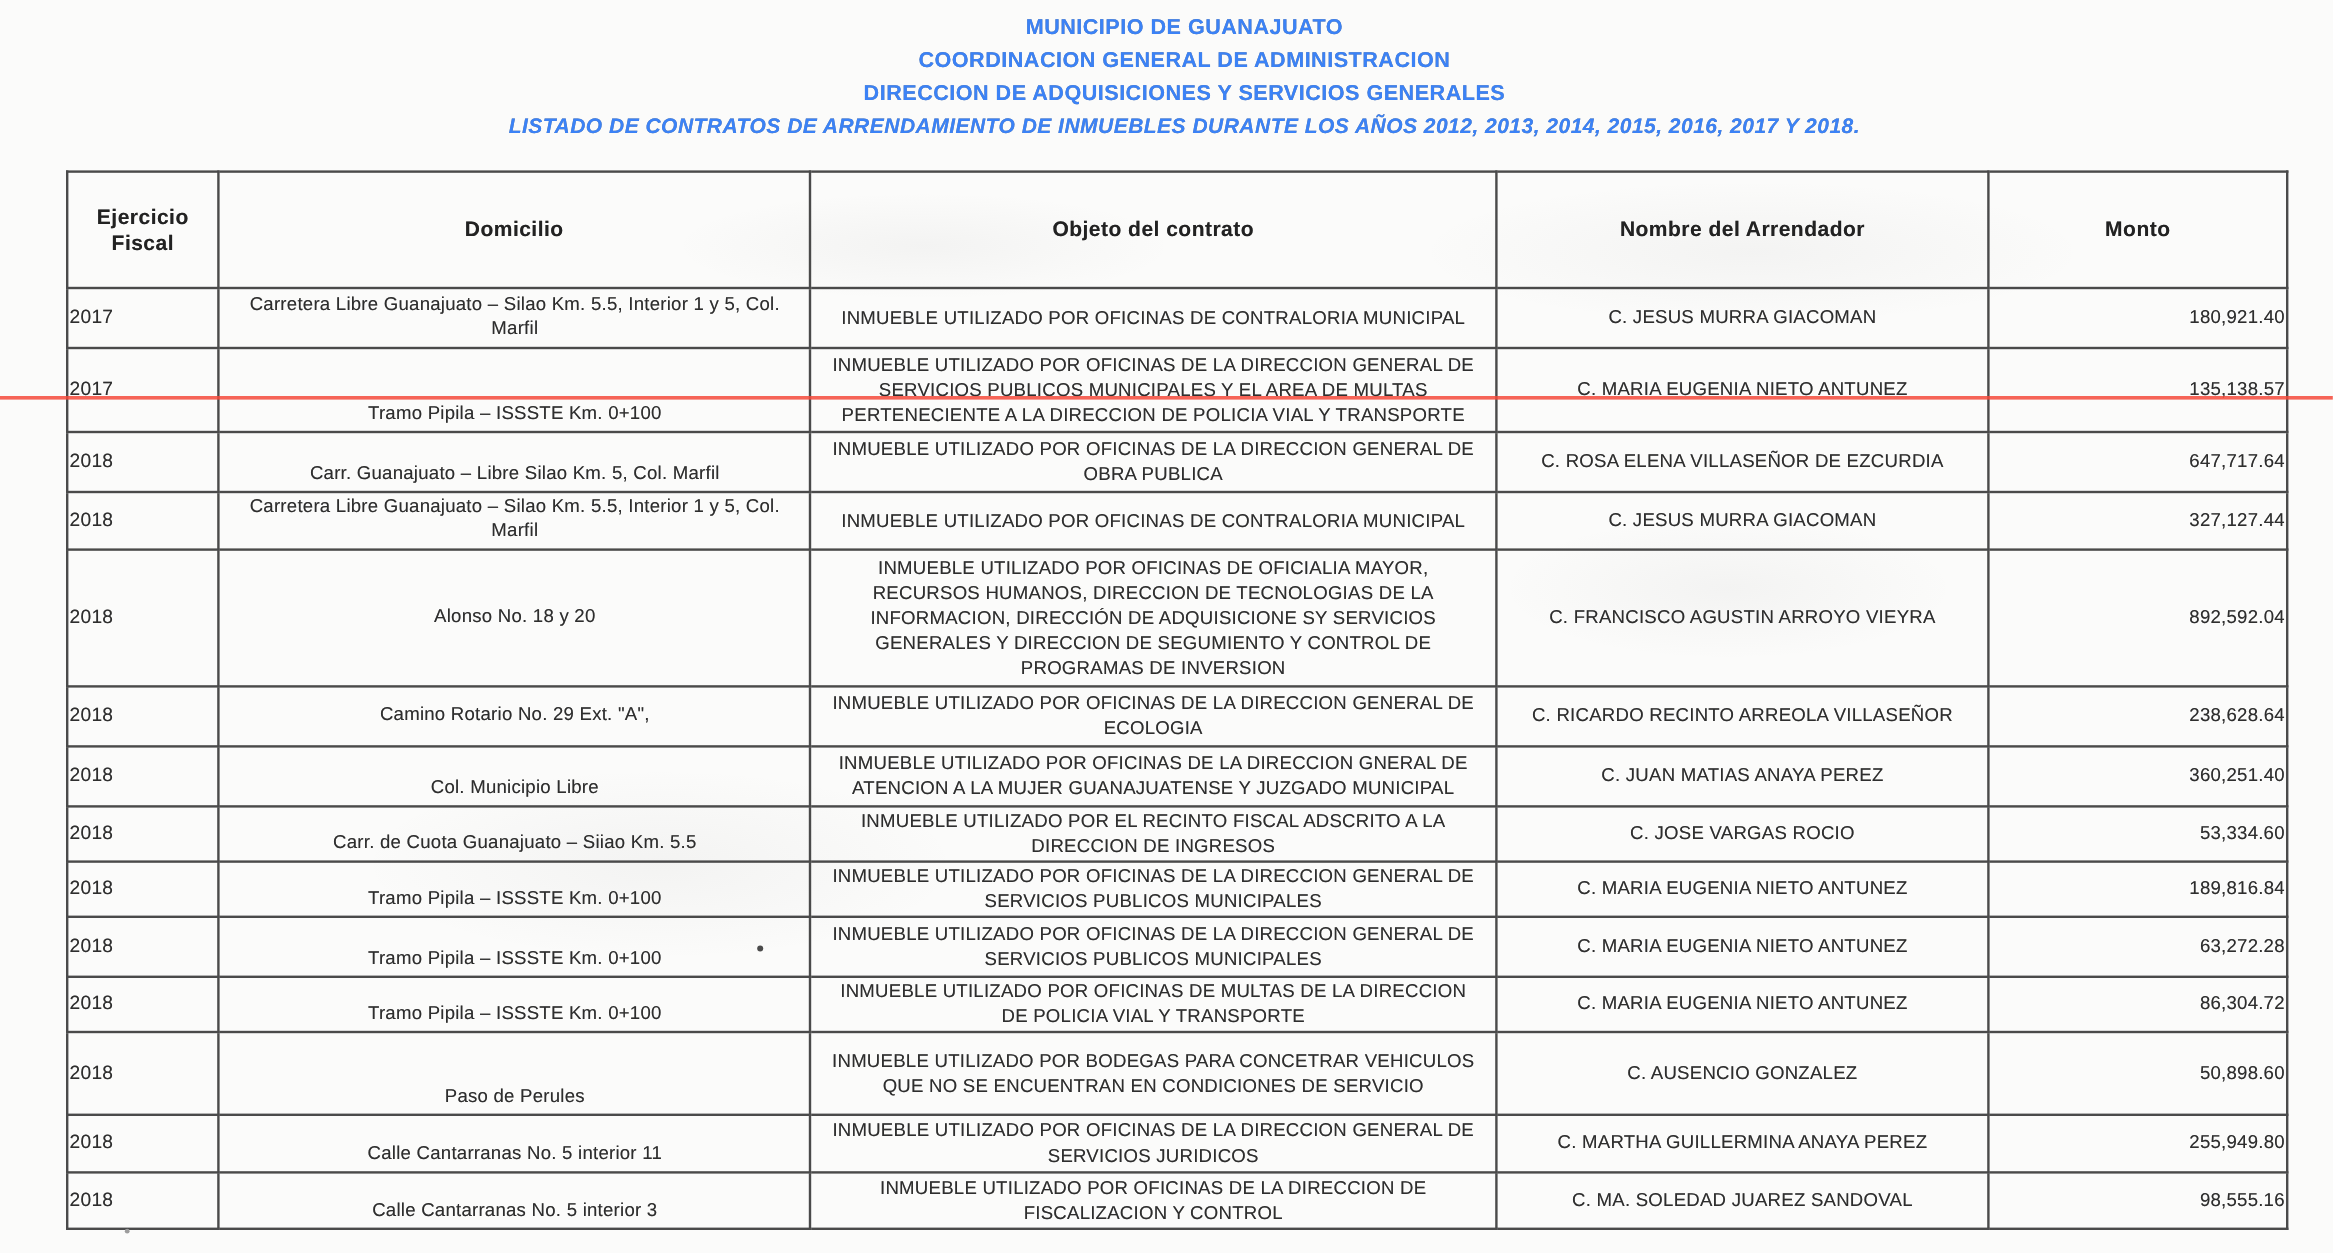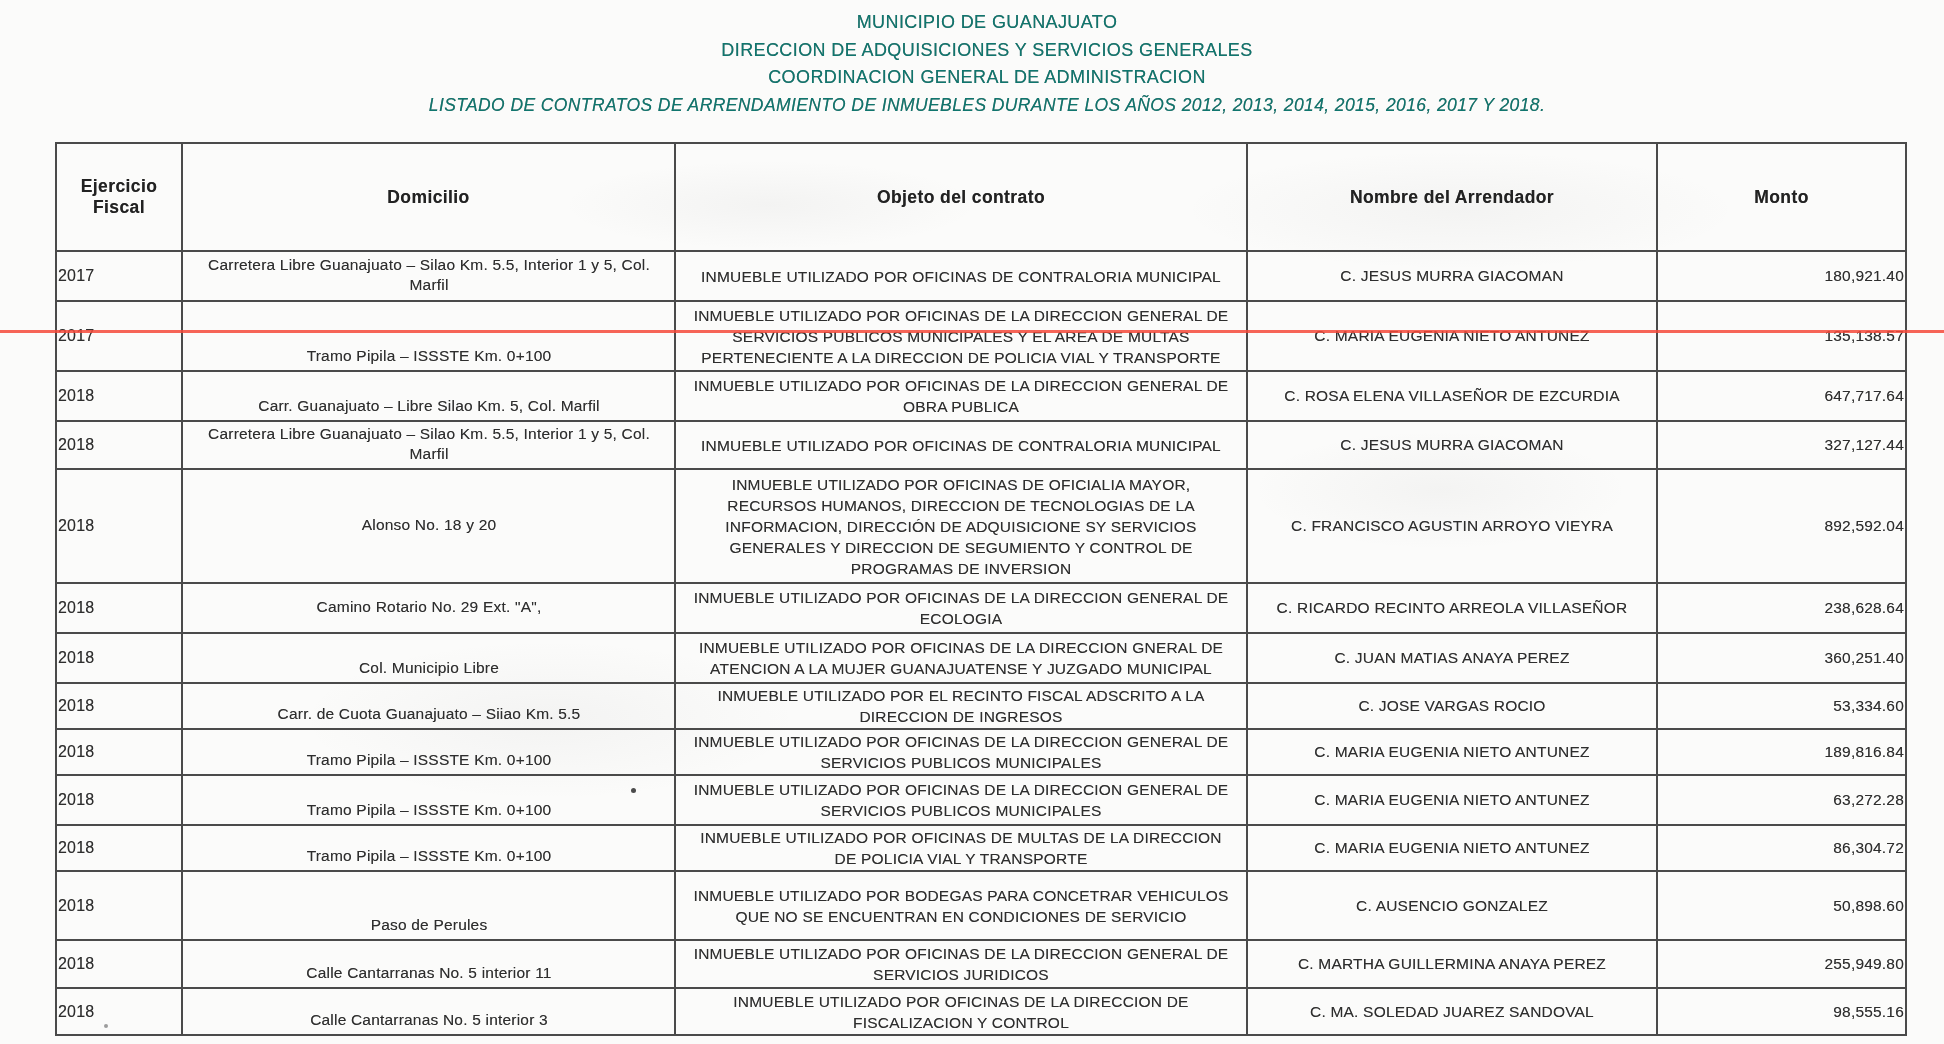--- a/index.html
+++ b/index.html
@@ -12,35 +12,35 @@
   
   .smudge{position:absolute;pointer-events:none;
     background:radial-gradient(ellipse at center, rgba(110,110,110,.055), rgba(110,110,110,0) 70%);}
   .smudge.s1{left:1180px;top:150px;width:560px;height:120px}
   .smudge.s2{left:560px;top:160px;width:420px;height:90px}
   .smudge.s3{left:300px;top:640px;width:500px;height:160px}
   .smudge.s4{left:1250px;top:430px;width:380px;height:120px}
 
   .titles{position:absolute;top:9px;left:30px;width:1914px;text-align:center}
   .t-line{
-    font-weight:normal;font-size:18px;line-height:27.5px;letter-spacing:.4px;color:#0f766e;
+    font-weight:bold;font-size:18px;line-height:27.5px;letter-spacing:.4px;color:#3b82f6;
     text-shadow:0 0 .5px rgba(30,30,30,.55);
   }
   .t-line.t-italic{font-style:italic;font-size:17.5px}
 
   table.doc{
     position:absolute;left:55px;top:142px;width:1850px;
     border-collapse:collapse;table-layout:fixed;
   }
   table.doc td, table.doc th{
     border:2px solid #4a4a4a;
     overflow:hidden;
   }
   table.doc{border:2.5px solid #3e3e3e}
-  thead tr{height:108px}
+  thead tr{height:97px}
   th{
     font-size:17.5px;font-weight:bold;text-align:center;vertical-align:middle;
     color:#222;letter-spacing:.4px;text-shadow:0 0 .5px rgba(30,30,30,.5);
     padding:0 18px;
   }
   td{
     font-size:15.5px;letter-spacing:.2px;color:#2e2e2e;
     text-shadow:0 0 .4px rgba(40,40,40,.45);
   }
   td.c-year{text-align:left;vertical-align:middle;font-size:16px}
@@ -81,22 +81,22 @@
 </head>
 <body>
 
 <div class="smudge s1"></div>
 <div class="smudge s2"></div>
 <div class="smudge s3"></div>
 <div class="smudge s4"></div>
 
 <div class="titles">
   <div class="t-line">MUNICIPIO DE GUANAJUATO</div>
+  <div class="t-line">COORDINACION GENERAL DE ADMINISTRACION</div>
   <div class="t-line">DIRECCION DE ADQUISICIONES Y SERVICIOS GENERALES</div>
-  <div class="t-line">COORDINACION GENERAL DE ADMINISTRACION</div>
   <div class="t-line t-italic">LISTADO DE CONTRATOS DE ARRENDAMIENTO DE INMUEBLES DURANTE LOS AÑOS 2012, 2013, 2014, 2015, 2016, 2017 Y 2018.</div>
 </div>
 
 <table class="doc">
   <colgroup>
     <col style="width:126px">
     <col style="width:493px">
     <col style="width:572px">
     <col style="width:410px">
     <col style="width:249px">

